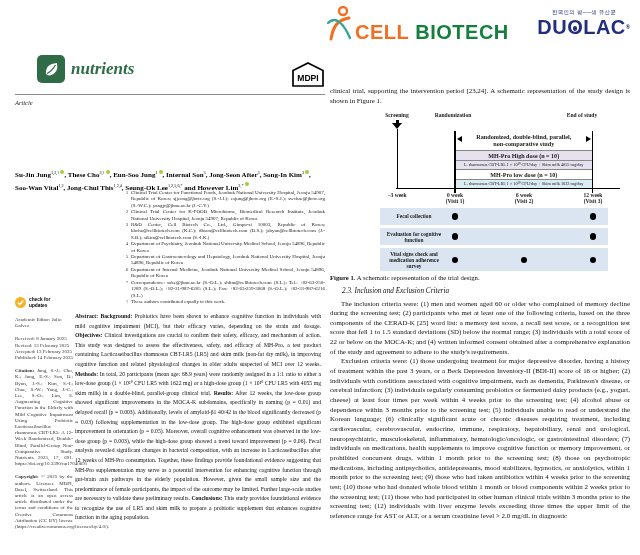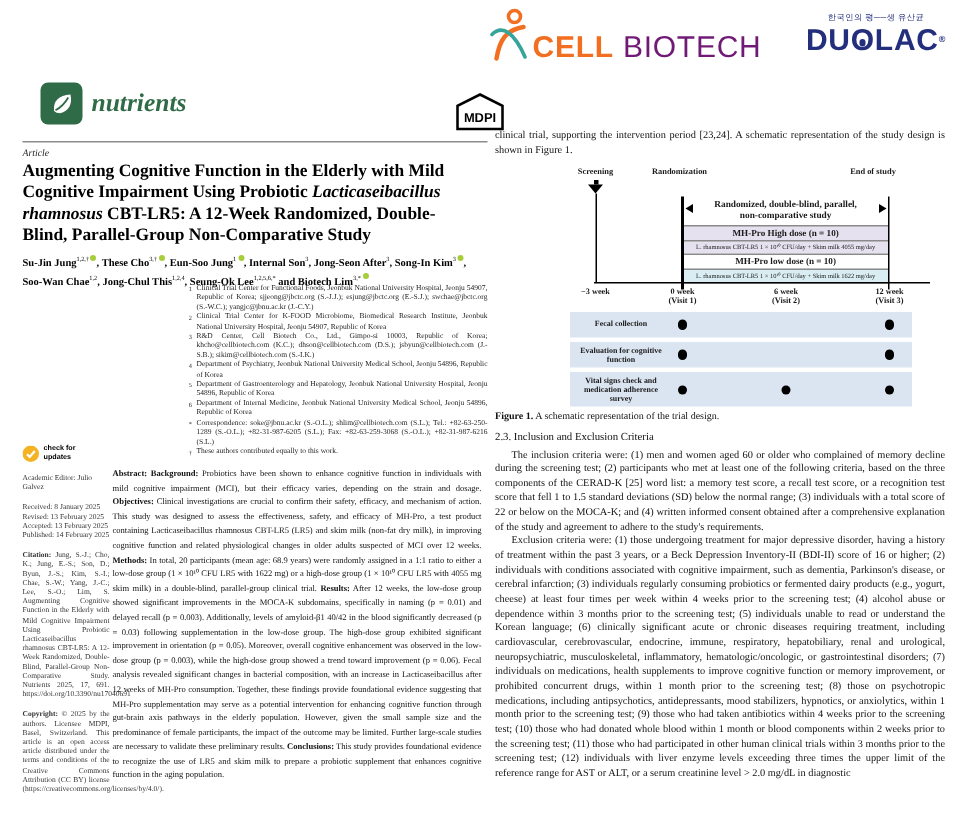--- a/index.html
+++ b/index.html
@@ -3,35 +3,35 @@
 <meta charset="utf-8">
 <style>
   html,body{margin:0;padding:0;background:#ffffff;}
   .page{position:relative;width:640px;height:555px;background:#fff;overflow:hidden;
         font-family:"Liberation Serif",serif;color:#1a1a1a;}
 
   
   .cellbiotech{position:absolute;left:326px;top:5px;display:flex;align-items:flex-end;gap:2px;}
   .cb-text{font-family:"Liberation Sans",sans-serif;font-size:20px;line-height:20px;letter-spacing:.5px;white-space:nowrap;}
   .cb-cell{color:#f26f21;font-weight:bold;}
-  .cb-biotech{color:#701a75;font-weight:normal;}
+  .cb-biotech{color:#15803d;font-weight:bold;}
   .duolac{position:absolute;left:536px;top:9px;width:96px;text-align:center;color:#232e7c;
           font-family:"Liberation Sans",sans-serif;}
   .duolac-tagline{font-size:5.5px;line-height:7px;letter-spacing:.3px;}
   .duolac-word{font-size:20px;line-height:22px;font-weight:bold;letter-spacing:.5px;white-space:nowrap;}
   .duolac-word .o{position:relative;display:inline-block;}
   .duolac-word .o .dot{position:absolute;left:50%;top:56%;width:4.4px;height:4.4px;margin-left:-2.2px;margin-top:-2.2px;
                        background:#232e7c;border-radius:50%;}
   .duolac-reg{font-size:6px;vertical-align:top;}
 
   
-  .nutrients-logo{position:absolute;left:27px;top:55px;display:flex;align-items:center;gap:6px;}
+  .nutrients-logo{position:absolute;left:37px;top:55px;display:flex;align-items:center;gap:6px;}
   .nutrients-box{width:28px;height:28px;background:#2f6b46;border-radius:5px;display:flex;align-items:center;justify-content:center;}
   .nutrients-name{font-size:17px;font-weight:bold;font-style:italic;color:#2f6b46;}
-  .mdpi{position:absolute;left:291px;top:61px;margin-left:12px;}
+  .mdpi{position:absolute;left:291px;top:61px;}
   .rule{position:absolute;left:15px;top:94px;width:310px;height:1px;background:#8c8c8c;}
 
   .article-label{position:absolute;left:15px;top:99px;font-style:italic;font-size:6.5px;color:#222;}
   .title{position:absolute;left:15px;top:107px;width:303px;font-weight:bold;font-size:11.6px;line-height:14.3px;color:#000;}
   .title .sp{font-style:italic;}
 
   .authors{position:absolute;left:15px;top:168px;width:307px;font-size:7px;font-weight:bold;line-height:9px;color:#000;}
   .authors sup{font-size:4.2px;font-weight:normal;}
   .orcid{display:inline-block;width:4px;height:4px;border-radius:50%;background:#a6ce39;vertical-align:super;margin-left:1px;}
 
@@ -87,21 +87,21 @@
   .f-weeks .tpt:nth-of-type(4){left:241px;}
   .f-acts{left:50px;top:96px;width:228px;display:flex;flex-direction:column;gap:3px;}
   .f-act{position:relative;background:#dbe5f1;min-height:17px;display:flex;align-items:center;}
   .f-act .al{margin-left:4px;width:60px;text-align:center;font-size:5.3px;font-weight:bold;line-height:6.1px;padding:2.5px 0;}
   .f-act .dot{position:absolute;width:6.5px;height:6.5px;border-radius:50%;background:#000;top:50%;margin-top:-3.25px;}
   .f-act .d1{left:71.75px;} .f-act .d2{left:140.75px;} .f-act .d3{left:209.75px;}
 
   .rp-flow{position:absolute;left:330px;top:274px;width:300px;color:#111;}
   .f-caption{font-size:6.7px;line-height:8.5px;margin-bottom:4px;}
   .f-caption b{font-weight:bold;}
-  .sec-h{font-size:7.2px;margin:4px 0 4px;}
+  .sec-h{font-style:italic;font-size:7.2px;margin:4px 12px 4px;}
   .para{font-size:6.9px;line-height:9.65px;text-align:justify;margin:0;}
   .para.indent{text-indent:11px;}
 </style>
 </head>
 <body>
 
 <div class="page">
 
   <div class="cellbiotech">
     <svg width="27" height="37" viewBox="0 0 27 37">
@@ -131,44 +131,43 @@
     <svg width="34" height="27" viewBox="0 0 34 27">
       <polygon points="17,2 32,9.5 32,25 2,25 2,9.5" fill="#ffffff" stroke="#000000" stroke-width="1.7"></polygon>
       <text x="17" y="20" text-anchor="middle" font-family="Liberation Sans, sans-serif" font-size="8.6" font-weight="bold" fill="#000000">MDPI</text>
     </svg>
   </div>
 
   <div class="rule"></div>
 
   <div class="article-label">Article</div>
 
-  <h1 class="title" style="margin:0"><span>Augmenting Cognitive Function in the Elderly with Mild Cognitive Impairment Using Probiotic </span><span class="sp">Lacticaseibacillus rhamnosus</span><span> CBT-LR5: A 12-Week Randomized, Double-Blind, Parallel-Group Non-Comparative Study</span></h1>
 
   <div class="authors">
     
   
       <span class="au"><span>Su-Jin Jung</span><sup>1,2,†</sup><span class="orcid"></span><span>, </span></span>
     
       <span class="au"><span>These Cho</span><sup>3,†</sup><span class="orcid"></span><span>, </span></span>
     
       <span class="au"><span>Eun-Soo Jung</span><sup>1</sup><span class="orcid"></span><span>, </span></span>
     
       <span class="au"><span>Internal Son</span><sup>3</sup><span>, </span></span>
     
       <span class="au"><span>Jong-Seon After</span><sup>3</sup><span>, </span></span>
     
       <span class="au"><span>Song-In Kim</span><sup>3</sup><span class="orcid"></span><span>, </span></span>
     
-      <span class="au"><span>Soo-Wan Chae</span><sup>1,2</sup><span>, </span></span>
+      <span class="au"><span>Soo-Wan Vital</span><sup>1,2</sup><span>, </span></span>
     
       <span class="au"><span>Jong-Chul This</span><sup>1,2,4</sup><span>, </span></span>
     
       <span class="au"><span>Seung-Ok Lee</span><sup>1,2,5,6,*</sup><span> and </span></span>
     
-      <span class="au"><span>Biotech Lim</span><sup>3,*</sup><span class="orcid"></span><span></span></span>
+      <span class="au"><span>However Lim</span><sup>3,*</sup><span class="orcid"></span><span></span></span>
     </div>
 
   <div class="affiliations">
 
       <div class="affil">
         <span class="asup">1</span>
         <span class="atext">Clinical Trial Center for Functional Foods, Jeonbuk National University Hospital, Jeonju 54907, Republic of Korea; sjjeong@jbctc.org (S.-J.J.); esjung@jbctc.org (E.-S.J.); swchae@jbctc.org (S.-W.C.); yangjc@jbnu.ac.kr (J.-C.Y.)</span>
       </div>
 
       <div class="affil">

